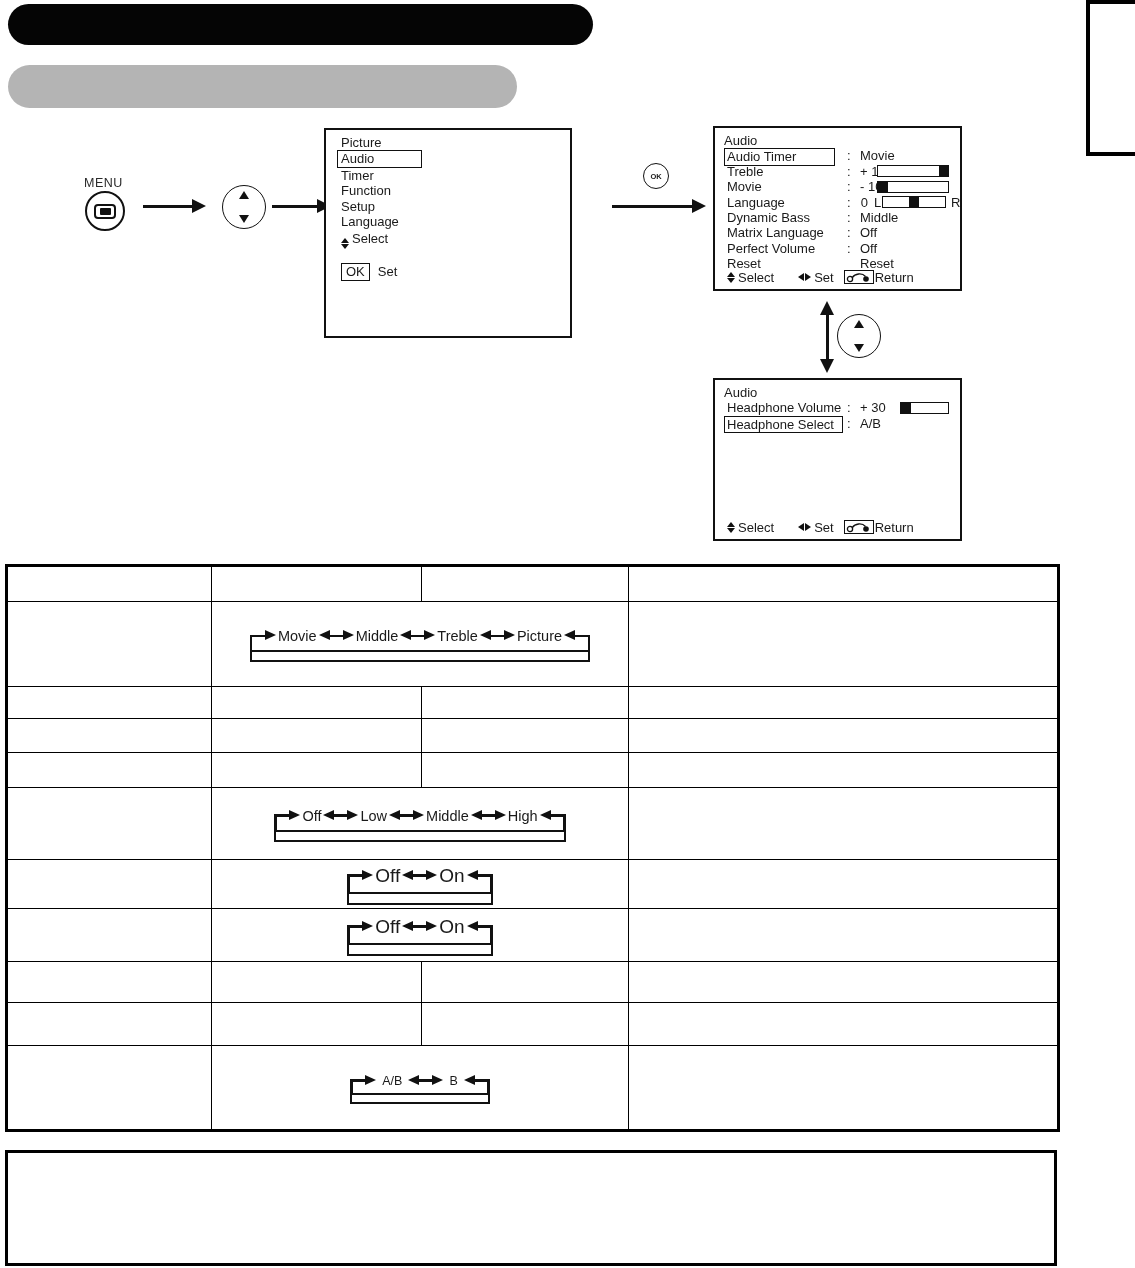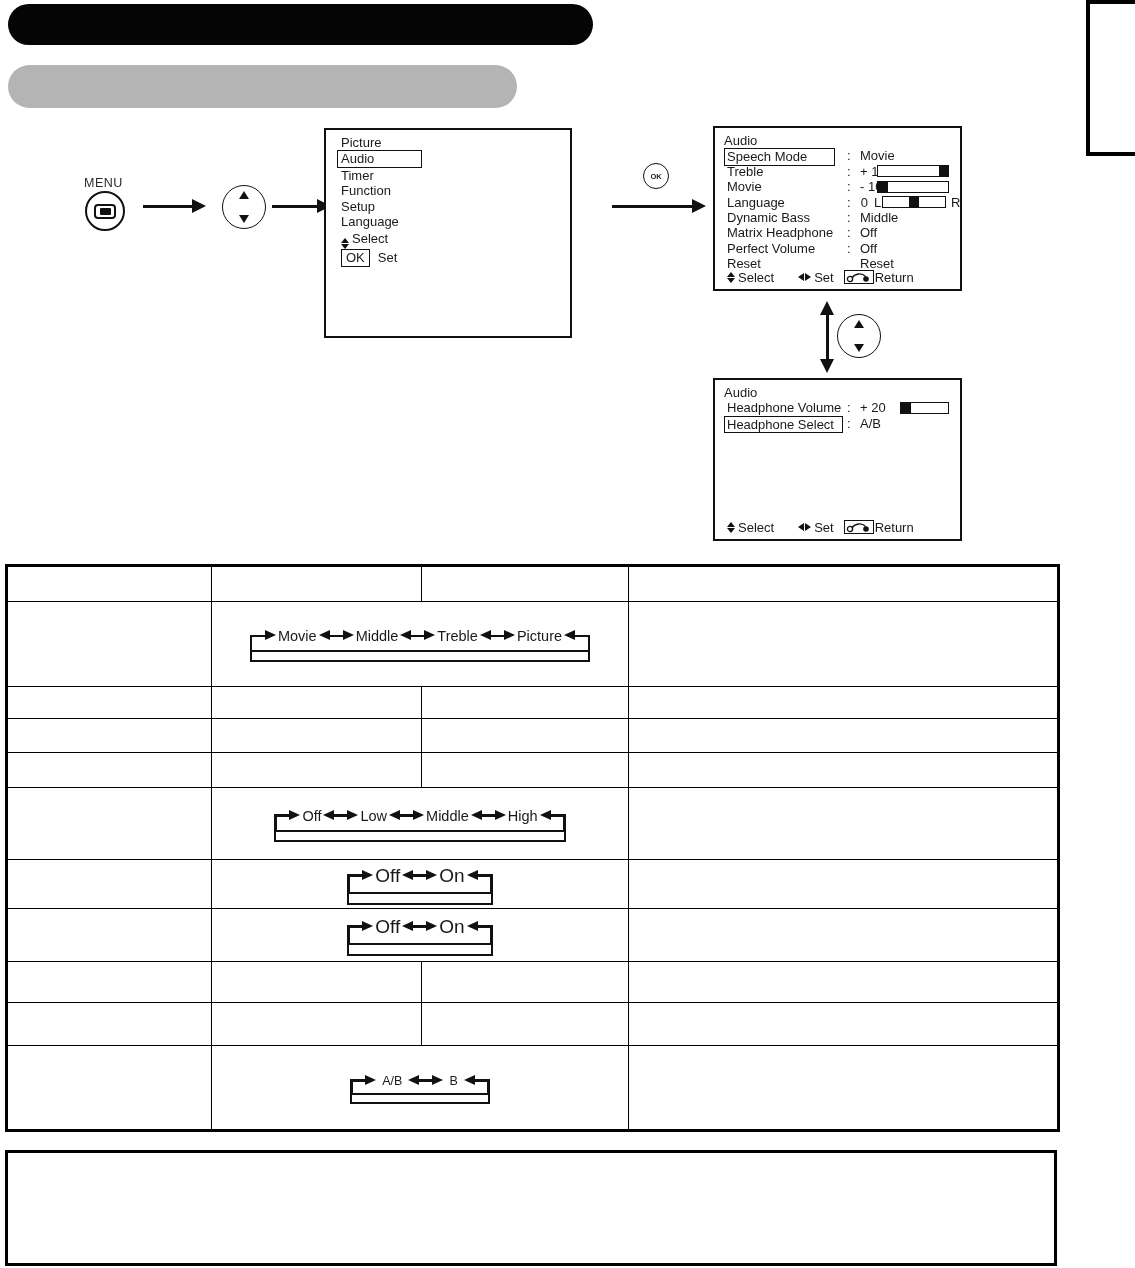--- a/index.html
+++ b/index.html
@@ -126,32 +126,32 @@
   <div class="osd-item">Timer</div>
   <div class="osd-item">Function</div>
   <div class="osd-item">Setup</div>
   <div class="osd-item">Language</div>
   <div class="osd-item" style="margin-top:2px;">
     <span class="ud-glyph">
         <span class="u"></span>
         <span class="d"></span>
       </span><span>Select</span>
   </div>
-  <div class="osd-item" style="margin-top:0;">
+  <div class="osd-item" style="margin-top:14px;">
     <span class="ok-box">OK</span><span>Set</span>
   </div>
 </div>
 
 <div class="ok-btn">OK</div>
 <div class="h-arrow" style="left:612px;top:205px;width:81px;"></div>
 
 <div class="osd" style="left:713px;top:126px;width:249px;height:165px;">
   <div class="osd-title" style="padding-left:9px;">Audio</div>
   <div class="osd-row">
-    <span class="osd-label boxed">Speech Mode</span>
+    <span class="osd-label boxed">Audio Timer</span>
     <span class="osd-colon">:</span>
     <span class="osd-val">Movie</span>
   </div>
   <div class="osd-row">
     <span>Treble</span>
     <span class="osd-colon">:</span>
     <span class="osd-val">+ 10</span>
     <span class="bar bar-treble">
         <i></i>
       </span>
@@ -173,21 +173,21 @@
         <i></i>
       </span>
     <span class="bal-r">R</span>
   </div>
   <div class="osd-row">
     <span>Dynamic Bass</span>
     <span class="osd-colon">:</span>
     <span class="osd-val">Middle</span>
   </div>
   <div class="osd-row">
-    <span>Matrix Headphone</span>
+    <span>Matrix Language</span>
     <span class="osd-colon">:</span>
     <span class="osd-val">Off</span>
   </div>
   <div class="osd-row">
     <span>Perfect Volume</span>
     <span class="osd-colon">:</span>
     <span class="osd-val">Off</span>
   </div>
   <div class="osd-row">
     <span>Reset</span>
@@ -219,21 +219,21 @@
 <div class="ud-circle" style="left:837px;top:314px;">
   <span class="tri-up"></span>
   <span class="tri-down"></span>
 </div>
 
 <div class="osd" style="left:713px;top:378px;width:249px;height:163px;">
   <div class="osd-title" style="padding-left:9px;">Audio</div>
   <div class="osd-row">
     <span>Headphone Volume</span>
     <span class="osd-colon">:</span>
-    <span class="osd-val">+ 20</span>
+    <span class="osd-val">+ 30</span>
     <span class="bar bar-hp">
         <i></i>
       </span>
   </div>
   <div class="osd-row">
     <span class="osd-label boxed" style="min-width:112px;">Headphone Select</span>
     <span class="osd-colon">:</span>
     <span class="osd-val">A/B</span>
   </div>
   <div class="osd-legend">

